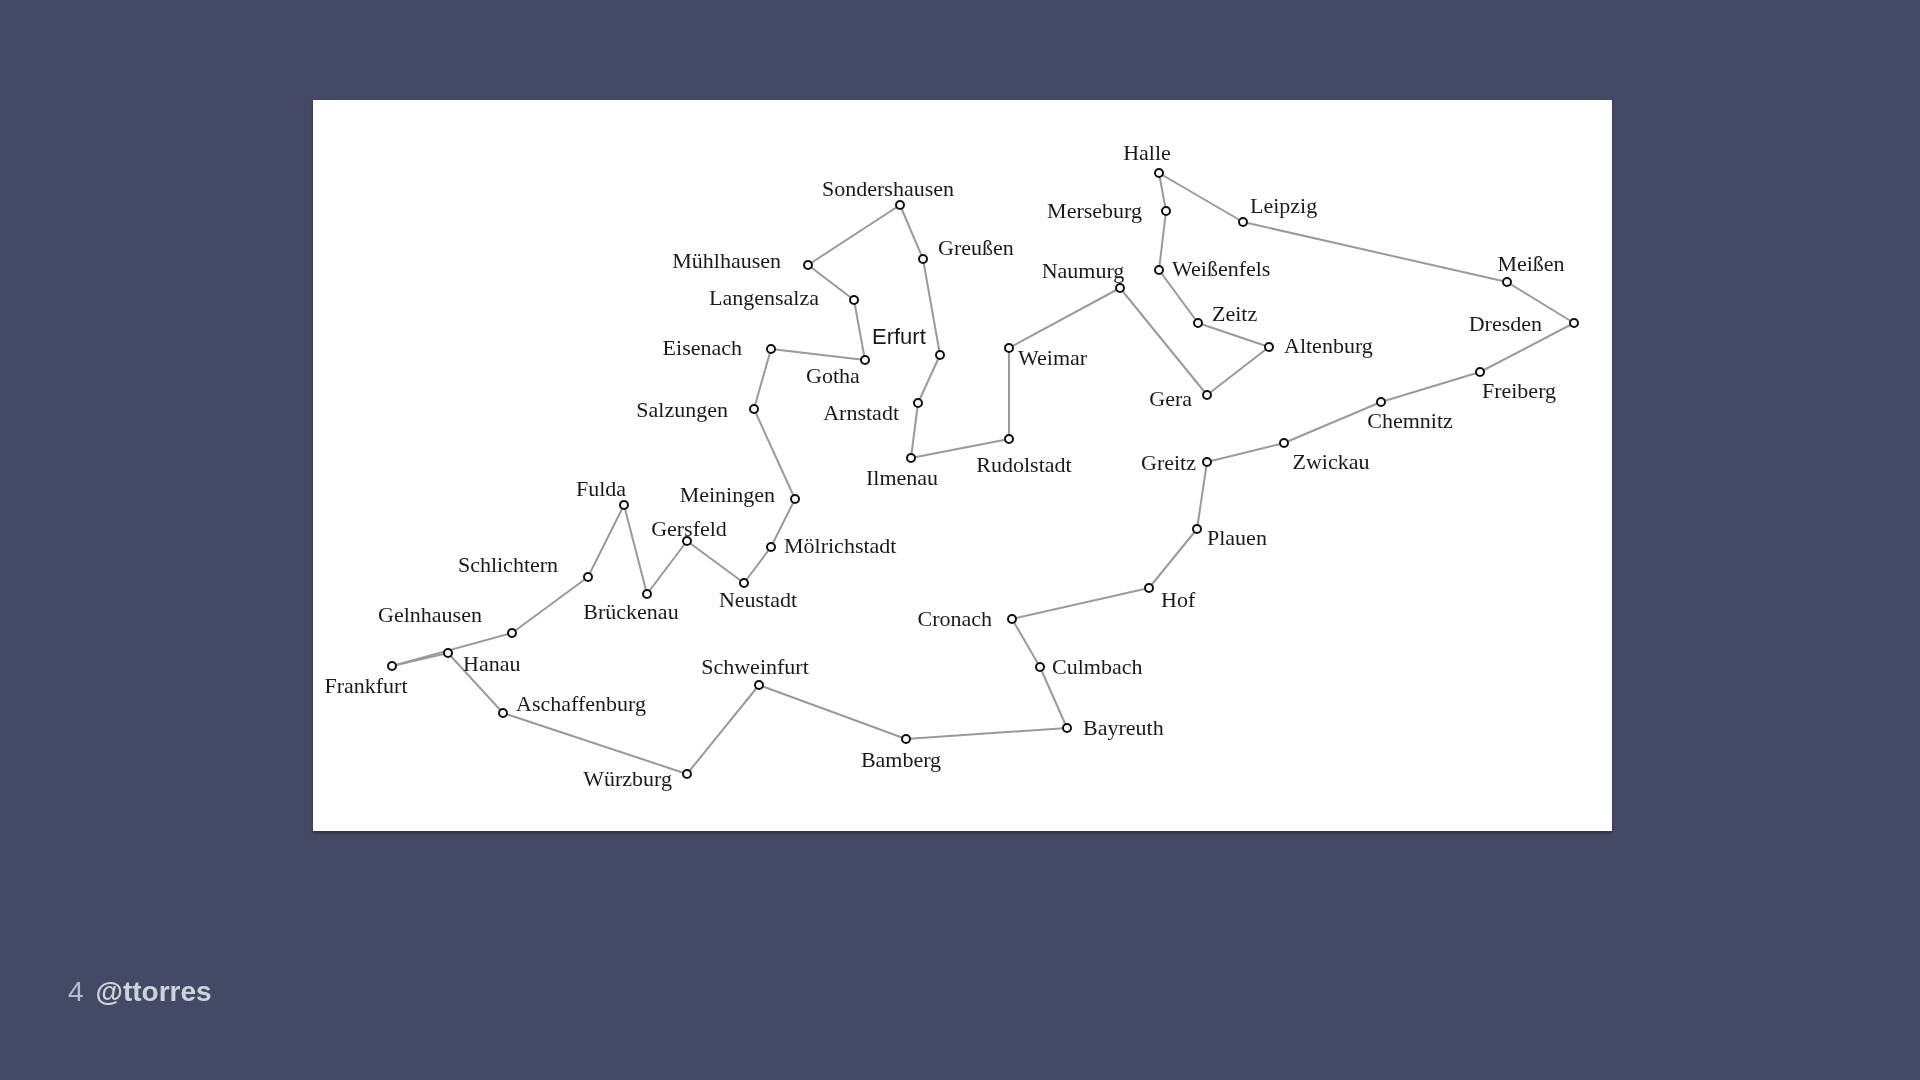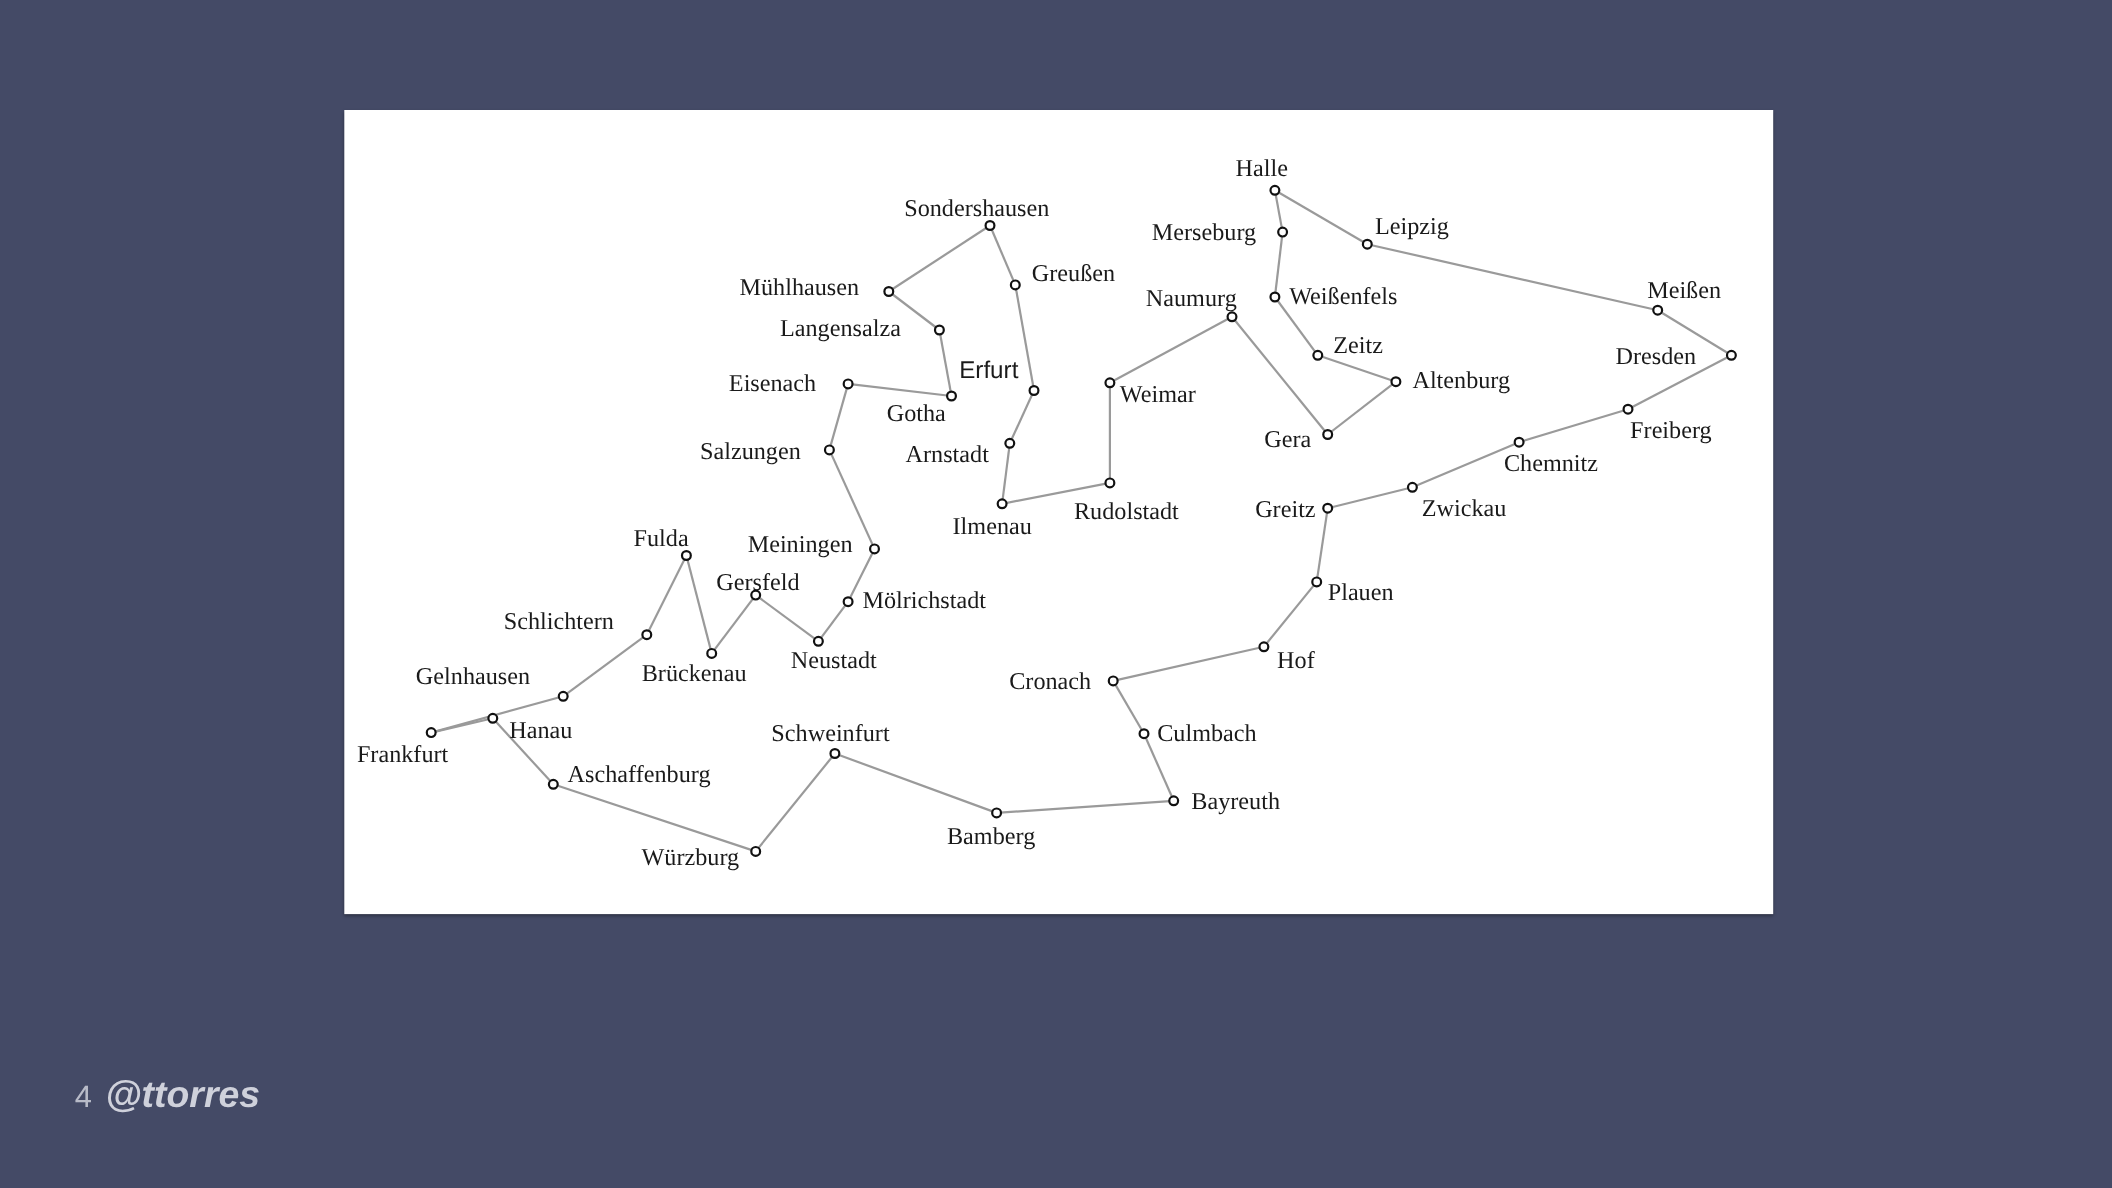--- a/index.html
+++ b/index.html
@@ -18,21 +18,21 @@
   .edge { stroke: #9a9a9a; stroke-width: 2; fill: none; }
   .node { fill: #ffffff; stroke: #111111; stroke-width: 2; }
   .label { font-family: "Liberation Serif", serif; font-size: 22px; fill: #1a1a1a; }
   .label.sans { font-family: "Liberation Sans", sans-serif; font-size: 22px; }
   .footer {
     position: absolute; left: 68px; top: 976px;
     display: flex; align-items: baseline; gap: 12px;
     color: #c9cbd6;
   }
   .slide-num { font-size: 28px; font-weight: 300; color: #b8bbc8; }
-  .handle { font-size: 34px; font-weight: bold; color: #cfd1db; font-style: italic; }
+  .handle { font-size: 28px; font-weight: bold; color: #cfd1db; }
 </style>
 </head>
 <body>
 
 <div class="panel"></div>
 
 <svg class="graph" xmlns="http://www.w3.org/2000/svg" viewBox="0 0 1920 1080">
   <g id="edges">
       <line x1="392" y1="666" x2="512" y2="633" class="edge"></line>
       <line x1="392" y1="666" x2="448" y2="653" class="edge"></line>

